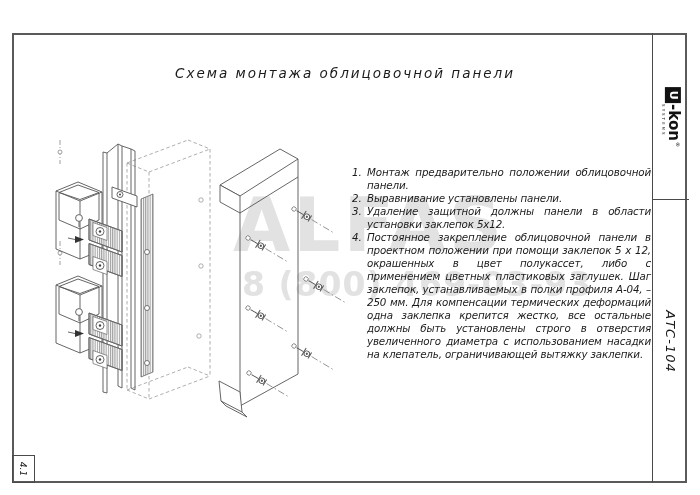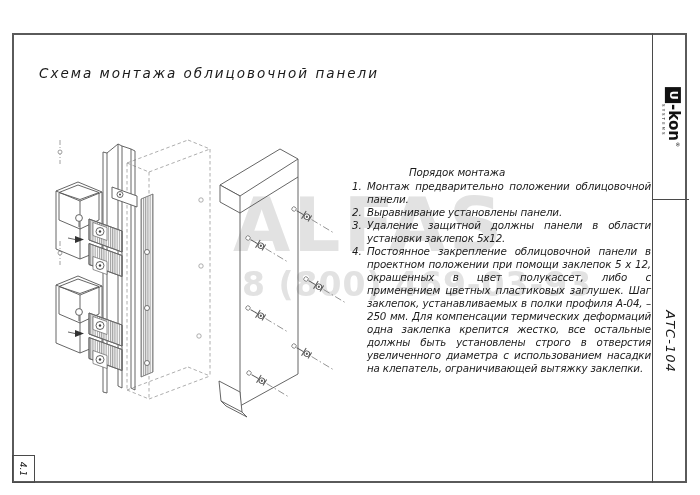--- a/index.html
+++ b/index.html
@@ -9,21 +9,21 @@
   }
   .abs{position:absolute;}
   
   .frame-outer{left:12px;top:33px;width:675px;height:450px;border:2px solid #5a5a5a;box-sizing:border-box;}
   .divider-v{left:652px;top:33px;width:0;height:450px;border-left:1.5px solid #4a4a4a;}
   .divider-h{left:652px;top:199px;width:37px;height:0;border-top:1.5px solid #4a4a4a;}
   .sheet-box{left:12px;top:455px;width:23px;height:28px;border:1.5px solid #4a4a4a;box-sizing:border-box;
     display:flex;align-items:center;justify-content:center;}
   .sheet-box .rot{transform:rotate(90deg);font-style:italic;font-size:9px;white-space:nowrap;}
   
-  .sheet-title{left:13px;top:65px;width:660px;padding-left:26px;box-sizing:border-box;
+  .sheet-title{left:13px;top:65px;width:660px;text-align:center;padding-left:4px;box-sizing:border-box;
     font-style:italic;font-size:13.5px;letter-spacing:2px;z-index:3;}
   
   .logo-cell{left:652px;top:33px;width:37px;height:167px;display:flex;align-items:center;justify-content:center;z-index:3;}
   .logo-rot{transform:rotate(90deg);display:flex;align-items:flex-start;white-space:nowrap;}
   .logo-square{width:16px;height:16px;background:#111;color:#fff;font-weight:bold;font-size:11px;
     line-height:16px;text-align:center;display:inline-block;}
   .logo-konwrap{display:inline-flex;flex-direction:column;margin-left:1px;}
   .logo-kon{font-weight:bold;font-size:15px;line-height:14px;color:#111;letter-spacing:0px;}
   .logo-sub{font-size:4px;letter-spacing:2px;color:#111;margin-top:1px;}
   .logo-reg{font-size:5px;color:#111;margin-left:1px;}
@@ -175,21 +175,20 @@
     <use href="#rivet" transform="translate(294,209) rotate(31)"></use>
     <use href="#rivet" transform="translate(248,238) rotate(31)"></use>
     <use href="#rivet" transform="translate(306,279) rotate(31)"></use>
     <use href="#rivet" transform="translate(248,308) rotate(31)"></use>
     <use href="#rivet" transform="translate(294,346) rotate(31)"></use>
     <use href="#rivet" transform="translate(249,373) rotate(31)"></use>
   </g>
 </svg>
 
 <div class="abs instr">
-  <div class="instr-heading">Порядок монтажа</div>
   <div class="instr-item">
     <span class="num">1.</span>
     <span class="txt">Монтаж предварительно положении облицовочной панели.</span>
   </div>
   <div class="instr-item">
     <span class="num">2.</span>
     <span class="txt">Выравнивание установлены панели.</span>
   </div>
   <div class="instr-item">
     <span class="num">3.</span>

